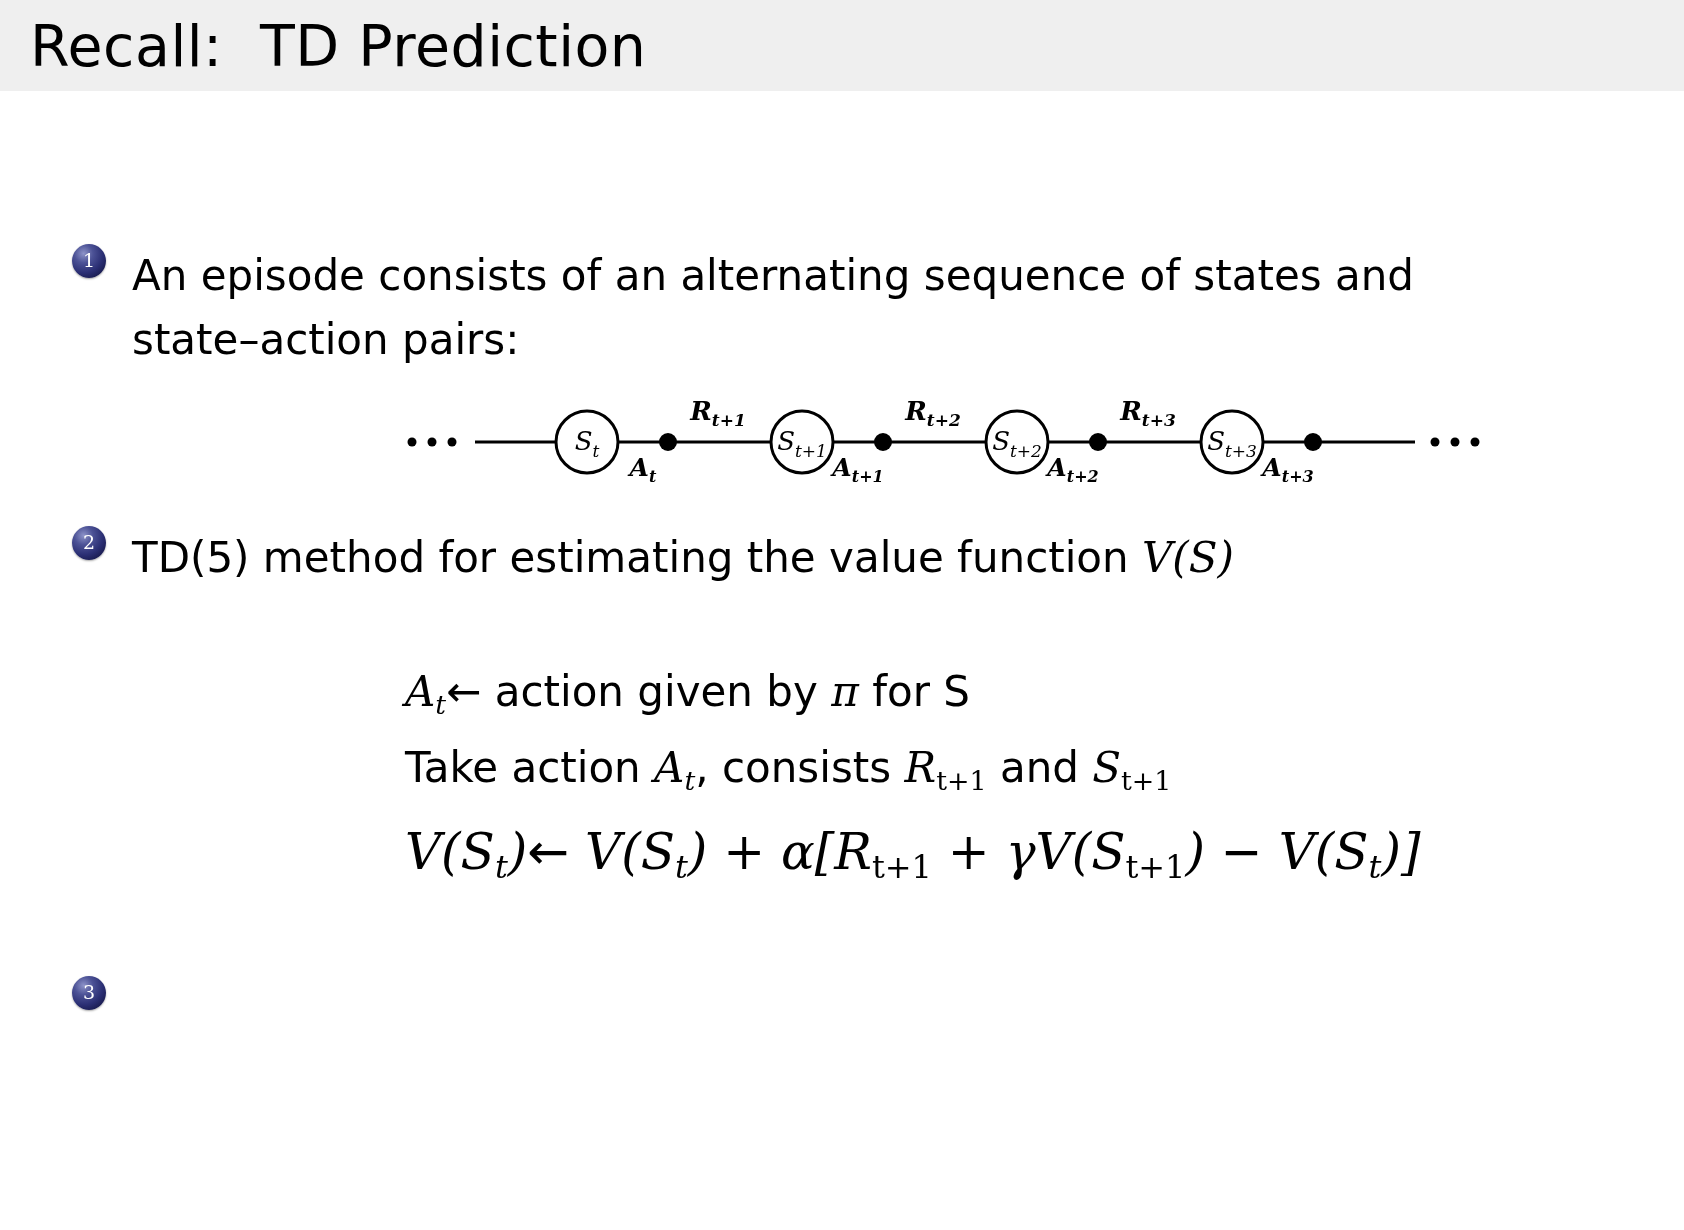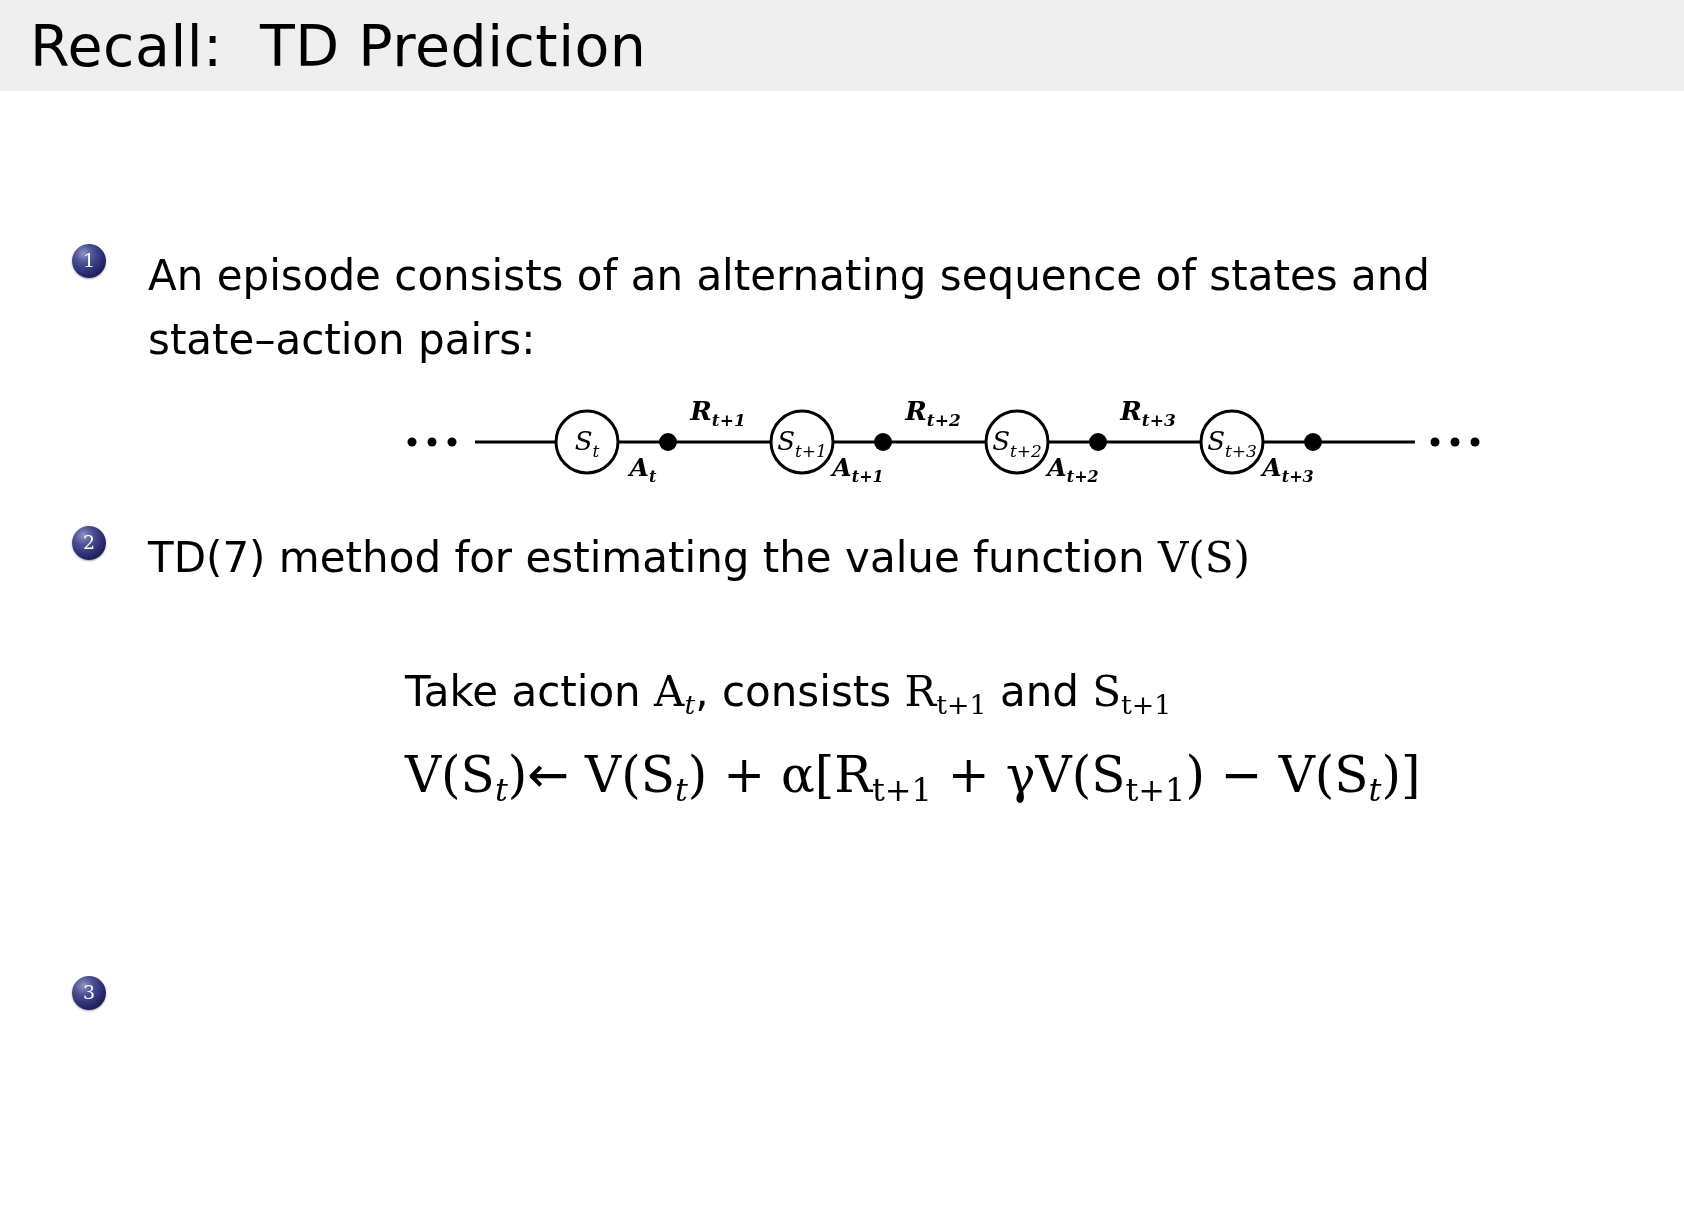--- a/index.html
+++ b/index.html
@@ -67,30 +67,31 @@
   .bullet-marker span {
     color: #ffffff;
     font-size: 19px;
     font-family: "DejaVu Serif", serif;
     line-height: 1;
     position: relative;
     top: -1px;
   }
 
   .bullet-text {
-    margin-left: 42px;
+    margin-left: 26px;
     font-size: 42px;
     line-height: 1.52;
     max-width: 1420px;
     white-space: pre-wrap;
   }
 
   
   .mi {
     font-family: "DejaVu Serif", serif;
+    font-style: italic;
   }
   .sub {
     font-size: 0.64em;
     vertical-align: -0.28em;
     font-family: "DejaVu Serif", serif;
     font-style: italic;
   }
   .subn {
     font-size: 0.64em;
     vertical-align: -0.28em;
@@ -189,25 +190,26 @@
       <text x="458" y="92" text-anchor="middle" font-family="DejaVu Serif, serif" font-style="italic" font-weight="bold" font-size="25" fill="#000">A<tspan font-size="16" dy="6" font-style="italic">t+1</tspan></text>
       <text x="673" y="92" text-anchor="middle" font-family="DejaVu Serif, serif" font-style="italic" font-weight="bold" font-size="25" fill="#000">A<tspan font-size="16" dy="6" font-style="italic">t+2</tspan></text>
       <text x="888" y="92" text-anchor="middle" font-family="DejaVu Serif, serif" font-style="italic" font-weight="bold" font-size="25" fill="#000">A<tspan font-size="16" dy="6" font-style="italic">t+3</tspan></text>
     </svg>
   </div>
 
   <div class="bullet-row" style="left:72px; top:402px; width:1450px;">
     <div class="bullet-marker">
       <span>2</span>
     </div>
-    <div class="bullet-text"><span>TD(7) method for estimating the value function </span><span class="mi">V(S)</span></div>
+    <div class="bullet-text"><span>TD(5) method for estimating the value function </span><span class="mi">V(S)</span></div>
   </div>
 
   <div id="algo-block">
 
+    <div class="algo-line"><span class="mi">A</span><span class="sub">t</span><span class="gl">←</span><span> action given by </span><span class="mi">π</span><span> for S</span></div>
 
     <div class="algo-line"><span>Take action </span><span class="mi">A</span><span class="sub">t</span><span>, consists </span><span class="mi">R</span><span class="subn">t+1</span><span> and </span><span class="mi">S</span><span class="subn">t+1</span></div>
 
     <div class="algo-line big"><span class="mi">V(S</span><span class="sub">t</span><span class="mi">)</span><span class="gl">←</span> <span class="mi">V(S</span><span class="sub">t</span><span class="mi">) + </span><span class="mi">α</span><span class="mi">[R</span><span class="subn">t+1</span><span class="mi"> + </span><span class="mi">γ</span><span class="mi">V(S</span><span class="subn">t+1</span><span class="mi">) </span><span class="gl">−</span><span class="mi"> V(S</span><span class="sub">t</span><span class="mi">)]</span></div>
   </div>
 
   <div class="bullet-row" style="left:72px; top:852px; width:1450px;">
     <div class="bullet-marker">
       <span>3</span>
     </div>

